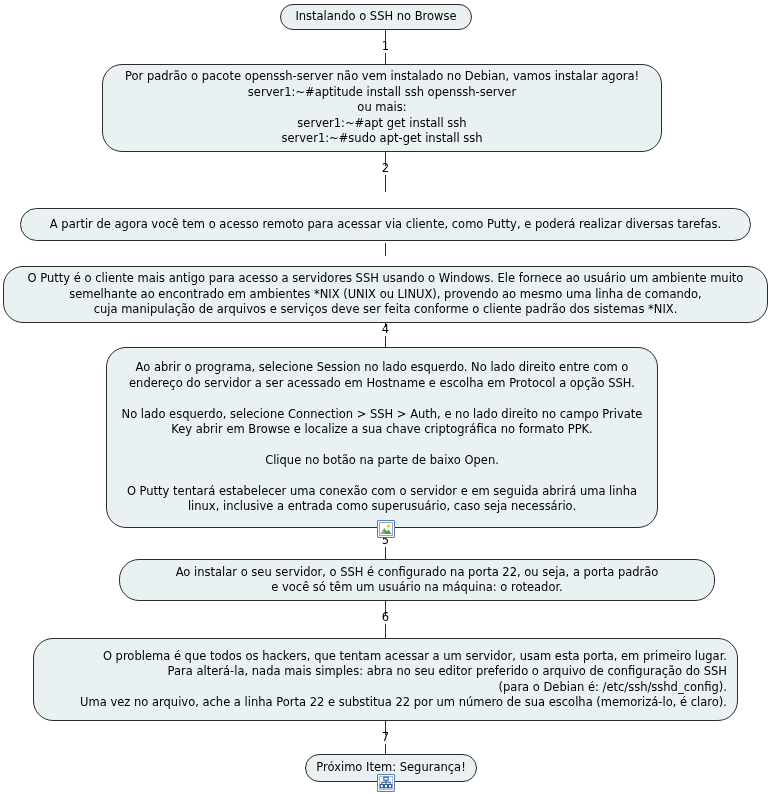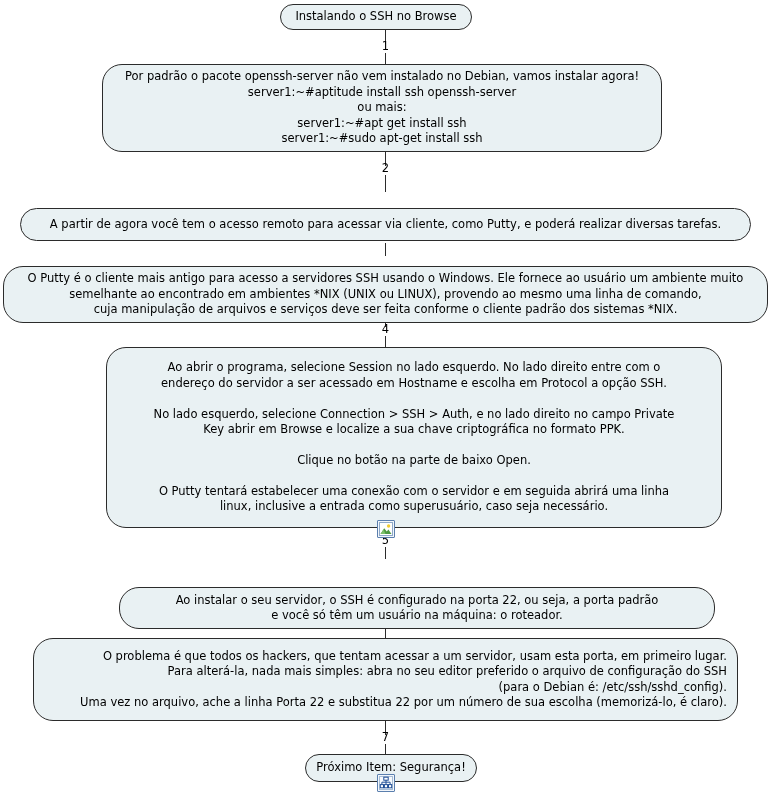--- a/index.html
+++ b/index.html
@@ -135,21 +135,21 @@
   <div class="node" style="left:20px; top:208px; width:731px; height:33px;">
     <span class="line">A partir de agora você tem o acesso remoto para acessar via cliente, como Putty, e poderá realizar diversas tarefas.</span>
   </div>
 
   <div class="node" style="left:3px; top:256px; width:765px; height:57px;margin-top:10px;">
     <span class="line">O Putty é o cliente mais antigo para acesso a servidores SSH usando o Windows. Ele fornece ao usuário um ambiente muito</span>
     <span class="line">semelhante ao encontrado em ambientes *NIX (UNIX ou LINUX), provendo ao mesmo uma linha de comando,</span>
     <span class="line">cuja manipulação de arquivos e serviços deve ser feita conforme o cliente padrão dos sistemas *NIX.</span>
   </div>
 
-  <div class="node" style="left:106px; top:347px; width:616px; height:181px;">
+  <div class="node" style="left:106px; top:347px; width:552px; height:181px;">
     <span class="line">Ao abrir o programa, selecione Session no lado esquerdo. No lado direito entre com o</span>
     <span class="line">endereço do servidor a ser acessado em Hostname e escolha em Protocol a opção SSH.</span>
     <span class="line blank"></span>
     <span class="line">No lado esquerdo, selecione Connection &gt; SSH &gt; Auth, e no lado direito no campo Private</span>
     <span class="line">Key abrir em Browse e localize a sua chave criptográfica no formato PPK.</span>
     <span class="line blank"></span>
     <span class="line">Clique no botão na parte de baixo Open.</span>
     <span class="line blank"></span>
     <span class="line">O Putty tentará estabelecer uma conexão com o servidor e em seguida abrirá uma linha</span>
     <span class="line">linux, inclusive a entrada como superusuário, caso seja necessário.</span>
@@ -157,21 +157,21 @@
 
   <div class="mini-icon" style="left:377px; top:520px;">
     <svg width="14" height="14" viewBox="0 0 14 14" aria-hidden="true">
       <rect x="0.5" y="0.5" width="13" height="13" fill="#ffffff" stroke="#8fa9c8" stroke-width="1"></rect>
       <circle cx="9.6" cy="4.0" r="1.7" fill="#f2cd30"></circle>
       <polygon points="1.5,12 5.2,6.2 7.8,9.6 9.4,7.6 12.5,12" fill="#4f9b43"></polygon>
       <polygon points="1.5,12 4.4,7.6 6.6,12" fill="#7dc169"></polygon>
     </svg>
   </div>
 
-  <div class="node" style="left:119px; top:559px; width:596px; height:42px;margin-top:28px;">
+  <div class="node" style="left:119px; top:559px; width:596px; height:42px;">
     <span class="line">Ao instalar o seu servidor, o SSH é configurado na porta 22, ou seja, a porta padrão</span>
     <span class="line">e você só têm um usuário na máquina: o roteador.</span>
   </div>
 
   <div class="node" style="left:33px; top:638px; width:705px; height:83px;align-items:flex-end;">
     <span class="line">O problema é que todos os hackers, que tentam acessar a um servidor, usam esta porta, em primeiro lugar.</span>
     <span class="line">Para alterá-la, nada mais simples: abra no seu editor preferido o arquivo de configuração do SSH</span>
     <span class="line">(para o Debian é: /etc/ssh/sshd_config).</span>
     <span class="line">Uma vez no arquivo, ache a linha Porta 22 e substitua 22 por um número de sua escolha (memorizá-lo, é claro).</span>
   </div>

